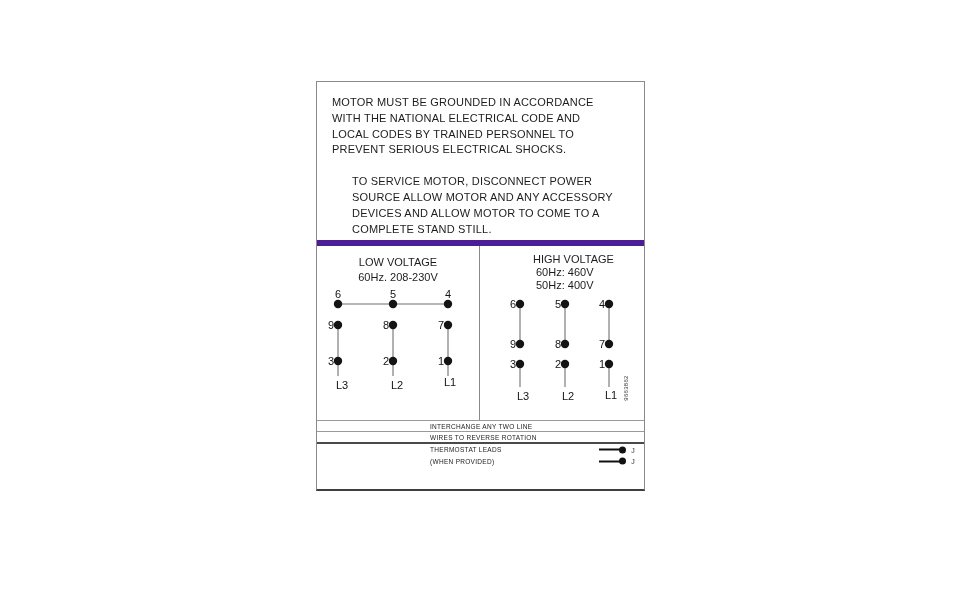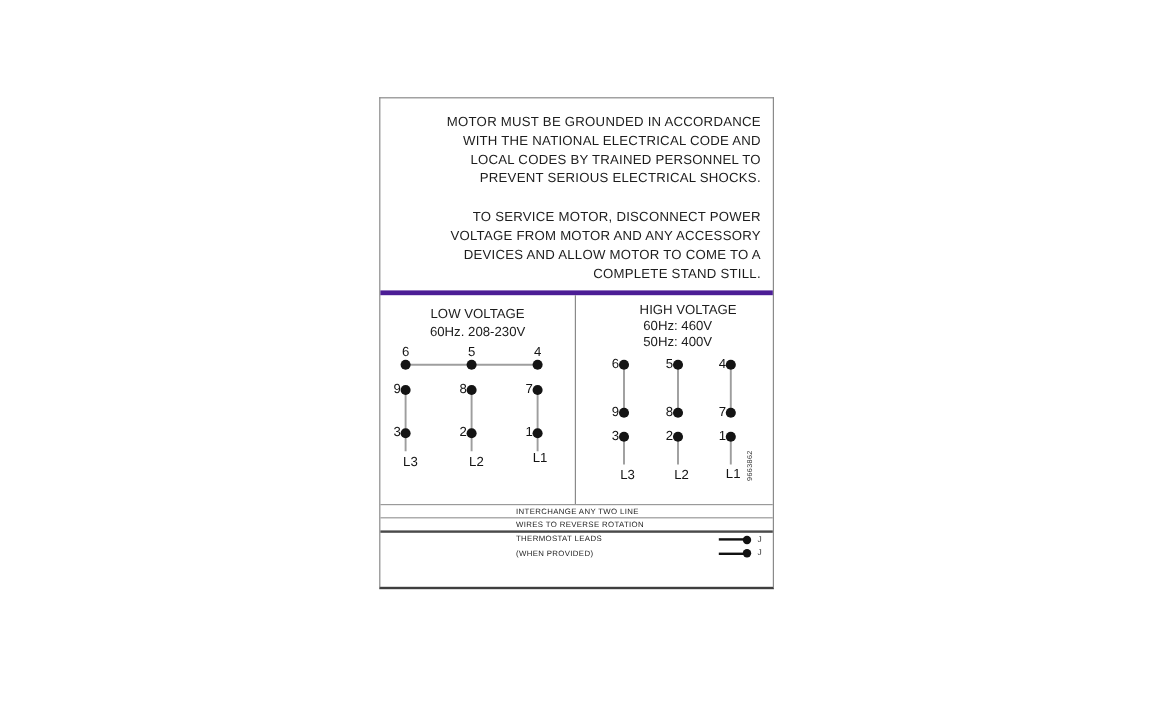--- a/index.html
+++ b/index.html
@@ -9,23 +9,23 @@
   .label { position:absolute; left:316px; top:81px; width:329px; height:410px;
            background:#fff; border:1px solid #8a8a8a; border-bottom:2px solid #3f3f3f; }
 
   
   .hdr { height:23px; border-bottom:1px solid #8a8a8a; display:flex; align-items:center;
          justify-content:center; gap:24px; }
   .hdr .wtitle { font-size:14px; letter-spacing:1.2px; color:#222; }
   .tri { width:20px; height:17px; display:block; }
 
   
-  .txt { height:164px; border-bottom:4px solid #4c1d95; padding:13px 10px 0 15px;
-         font-size:11px; line-height:15.8px; letter-spacing:0.2px; color:#1c1c1c;text-align:right; }
-  .txt .para + .para { margin-top:16px; }
+  .txt { height:164px; border-bottom:6px solid #4c1d95; padding:13px 10px 0 15px;
+         font-size:11px; line-height:15.8px; letter-spacing:0.2px; color:#1c1c1c; }
+  .txt .para + .para { margin-top:16px;margin-left:20px; }
 
   
   .diag { position:relative; height:175px; border-bottom:1px solid #9a9a9a;text-decoration:underline; }
   .vdiv { position:absolute; left:162px; top:0; width:1px; height:100%; background:#8a8a8a; }
   .lv-title { position:absolute; left:0; top:9px; width:162px; text-align:center;
               font-size:11px; line-height:15px; color:#1c1c1c; }
   .hv-title { position:absolute; left:216px; top:7px; font-size:11px; line-height:13px;
               color:#1c1c1c; text-align:left; }
   .hv-title .sub { padding-left:3px; }
   .dsvg { position:absolute; left:0; top:0; width:327px; height:174px; }
@@ -57,21 +57,21 @@
 
     <div class="txt">
       <div class="para">
         <div>MOTOR MUST BE GROUNDED IN ACCORDANCE</div>
         <div>WITH THE NATIONAL ELECTRICAL CODE AND</div>
         <div>LOCAL CODES BY TRAINED PERSONNEL TO</div>
         <div>PREVENT SERIOUS ELECTRICAL SHOCKS.</div>
       </div>
       <div class="para">
         <div>TO SERVICE MOTOR, DISCONNECT POWER</div>
-        <div>VOLTAGE FROM MOTOR AND ANY ACCESSORY</div>
+        <div>SOURCE ALLOW MOTOR AND ANY ACCESSORY</div>
         <div>DEVICES AND ALLOW MOTOR TO COME TO A</div>
         <div>COMPLETE STAND STILL.</div>
       </div>
     </div>
 
     <div class="diag">
       <div class="vdiv"></div>
 
       <div class="lv-title">
         <div>LOW VOLTAGE</div>

